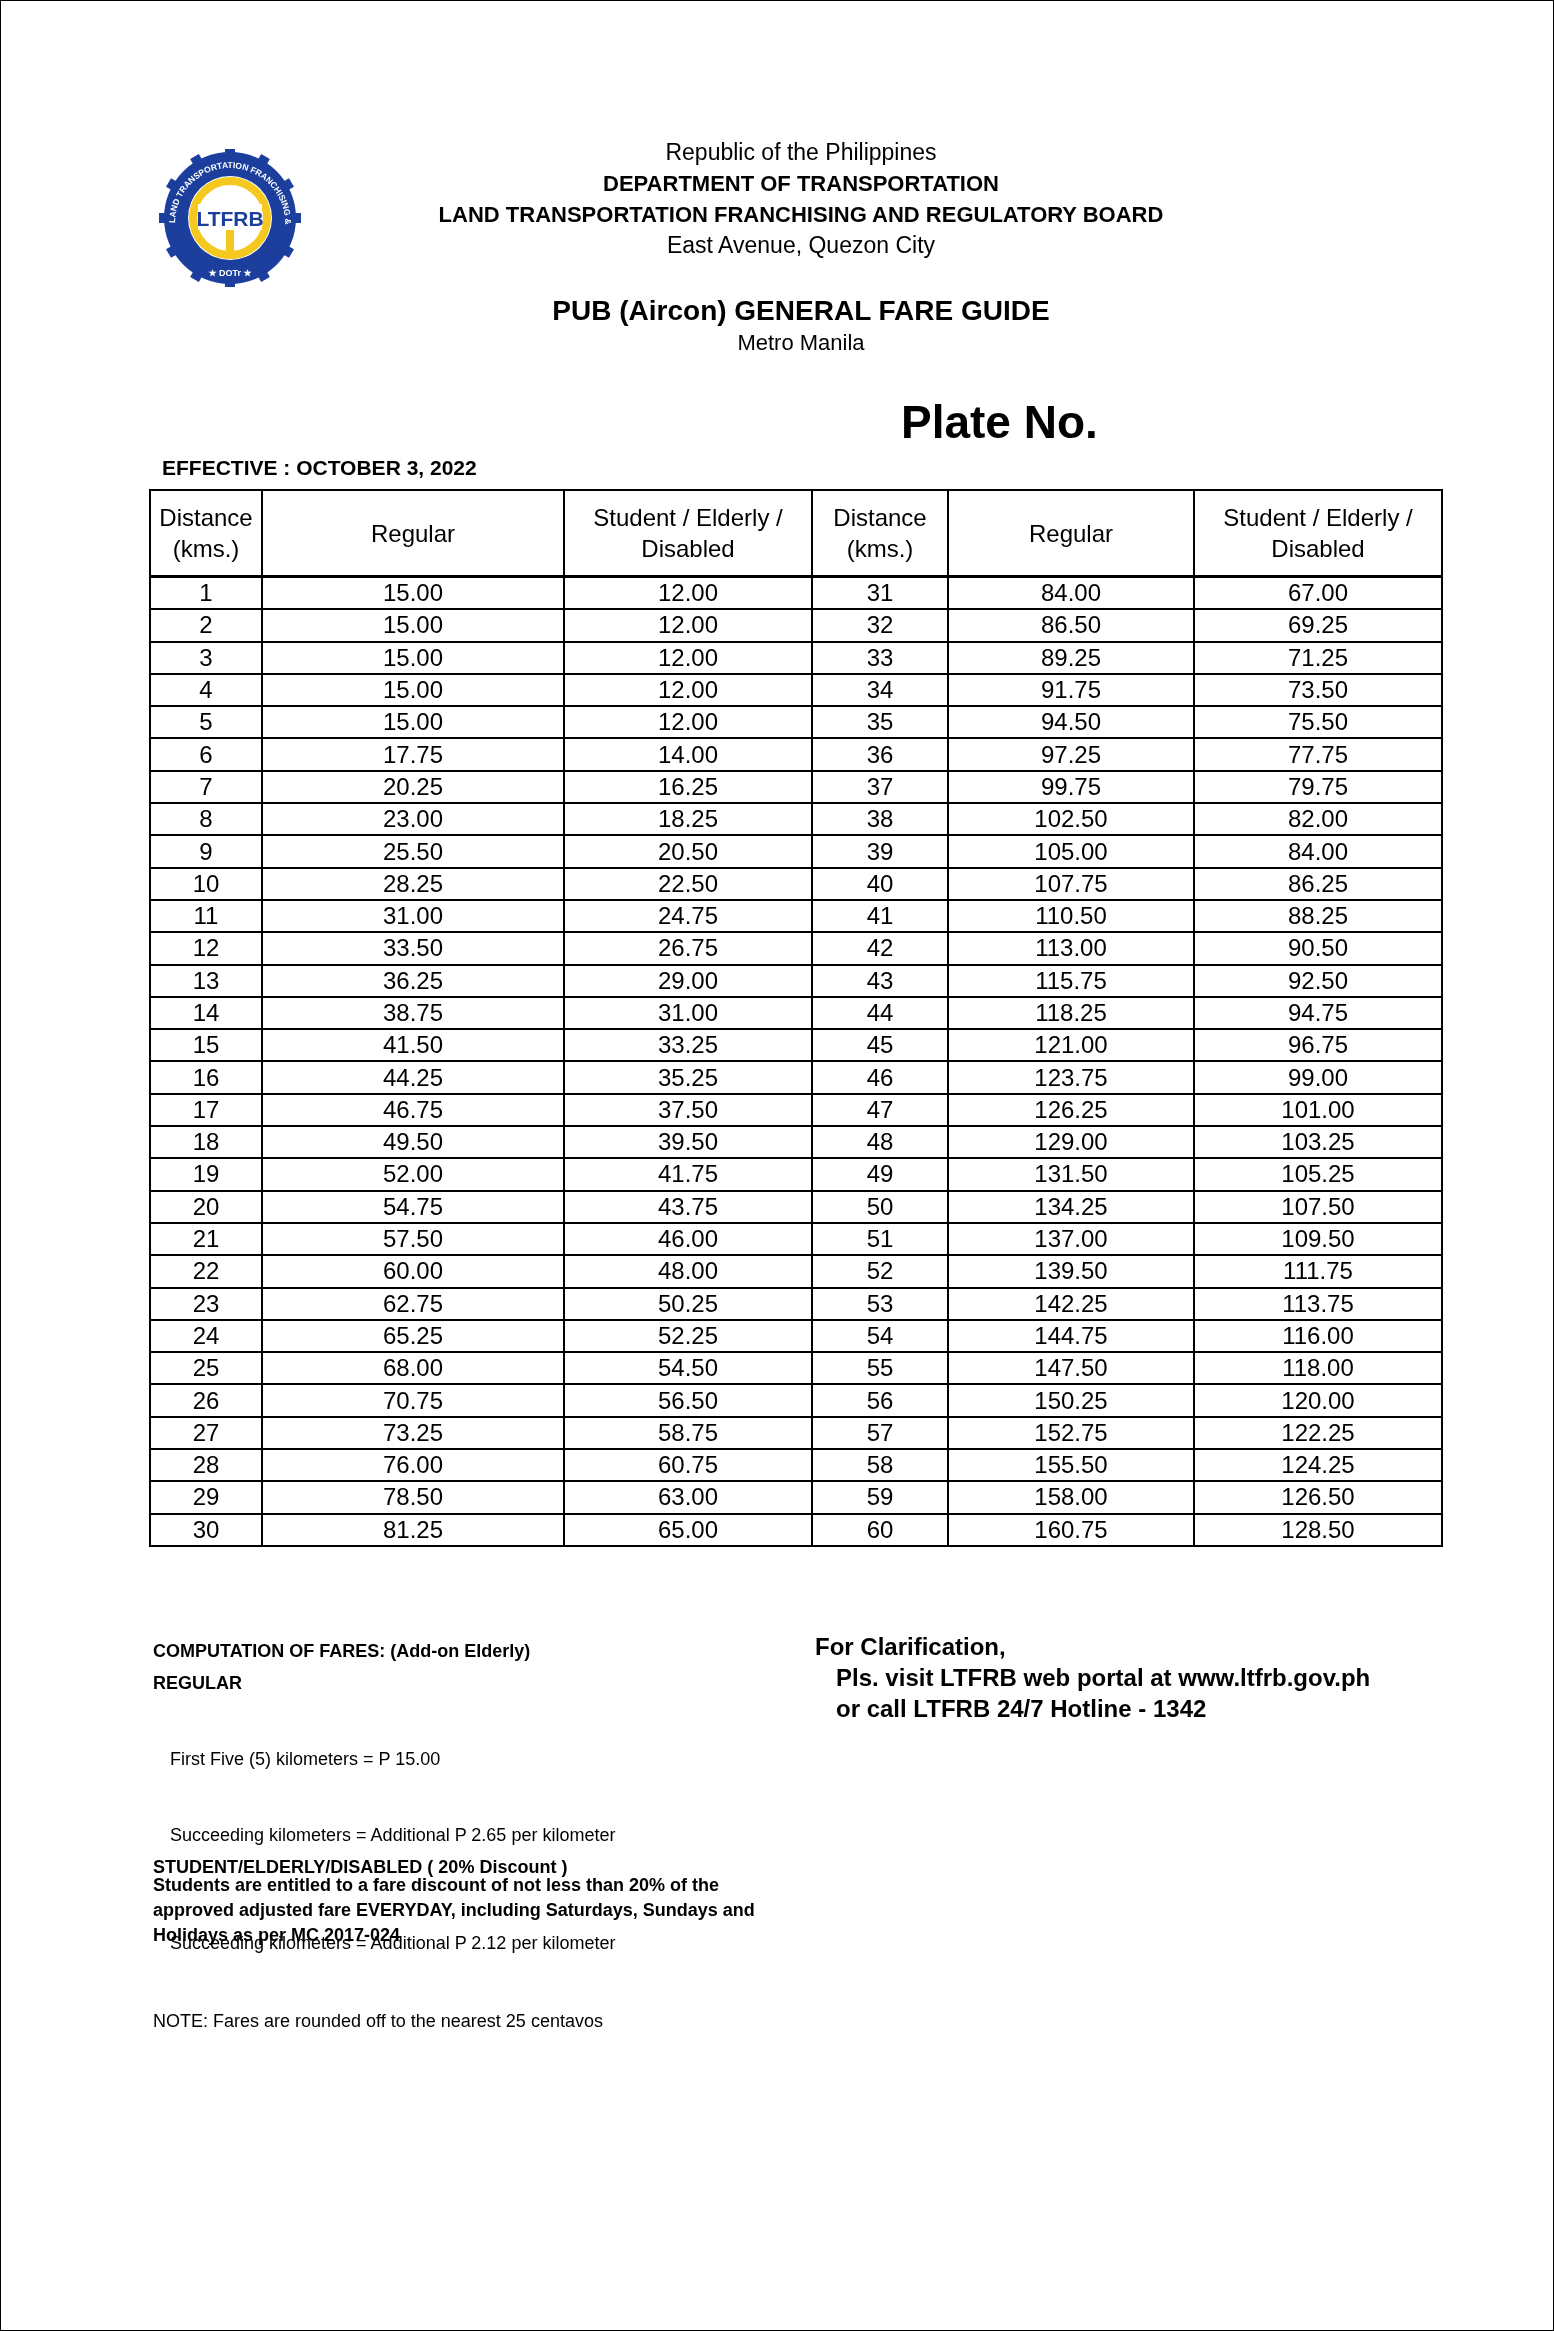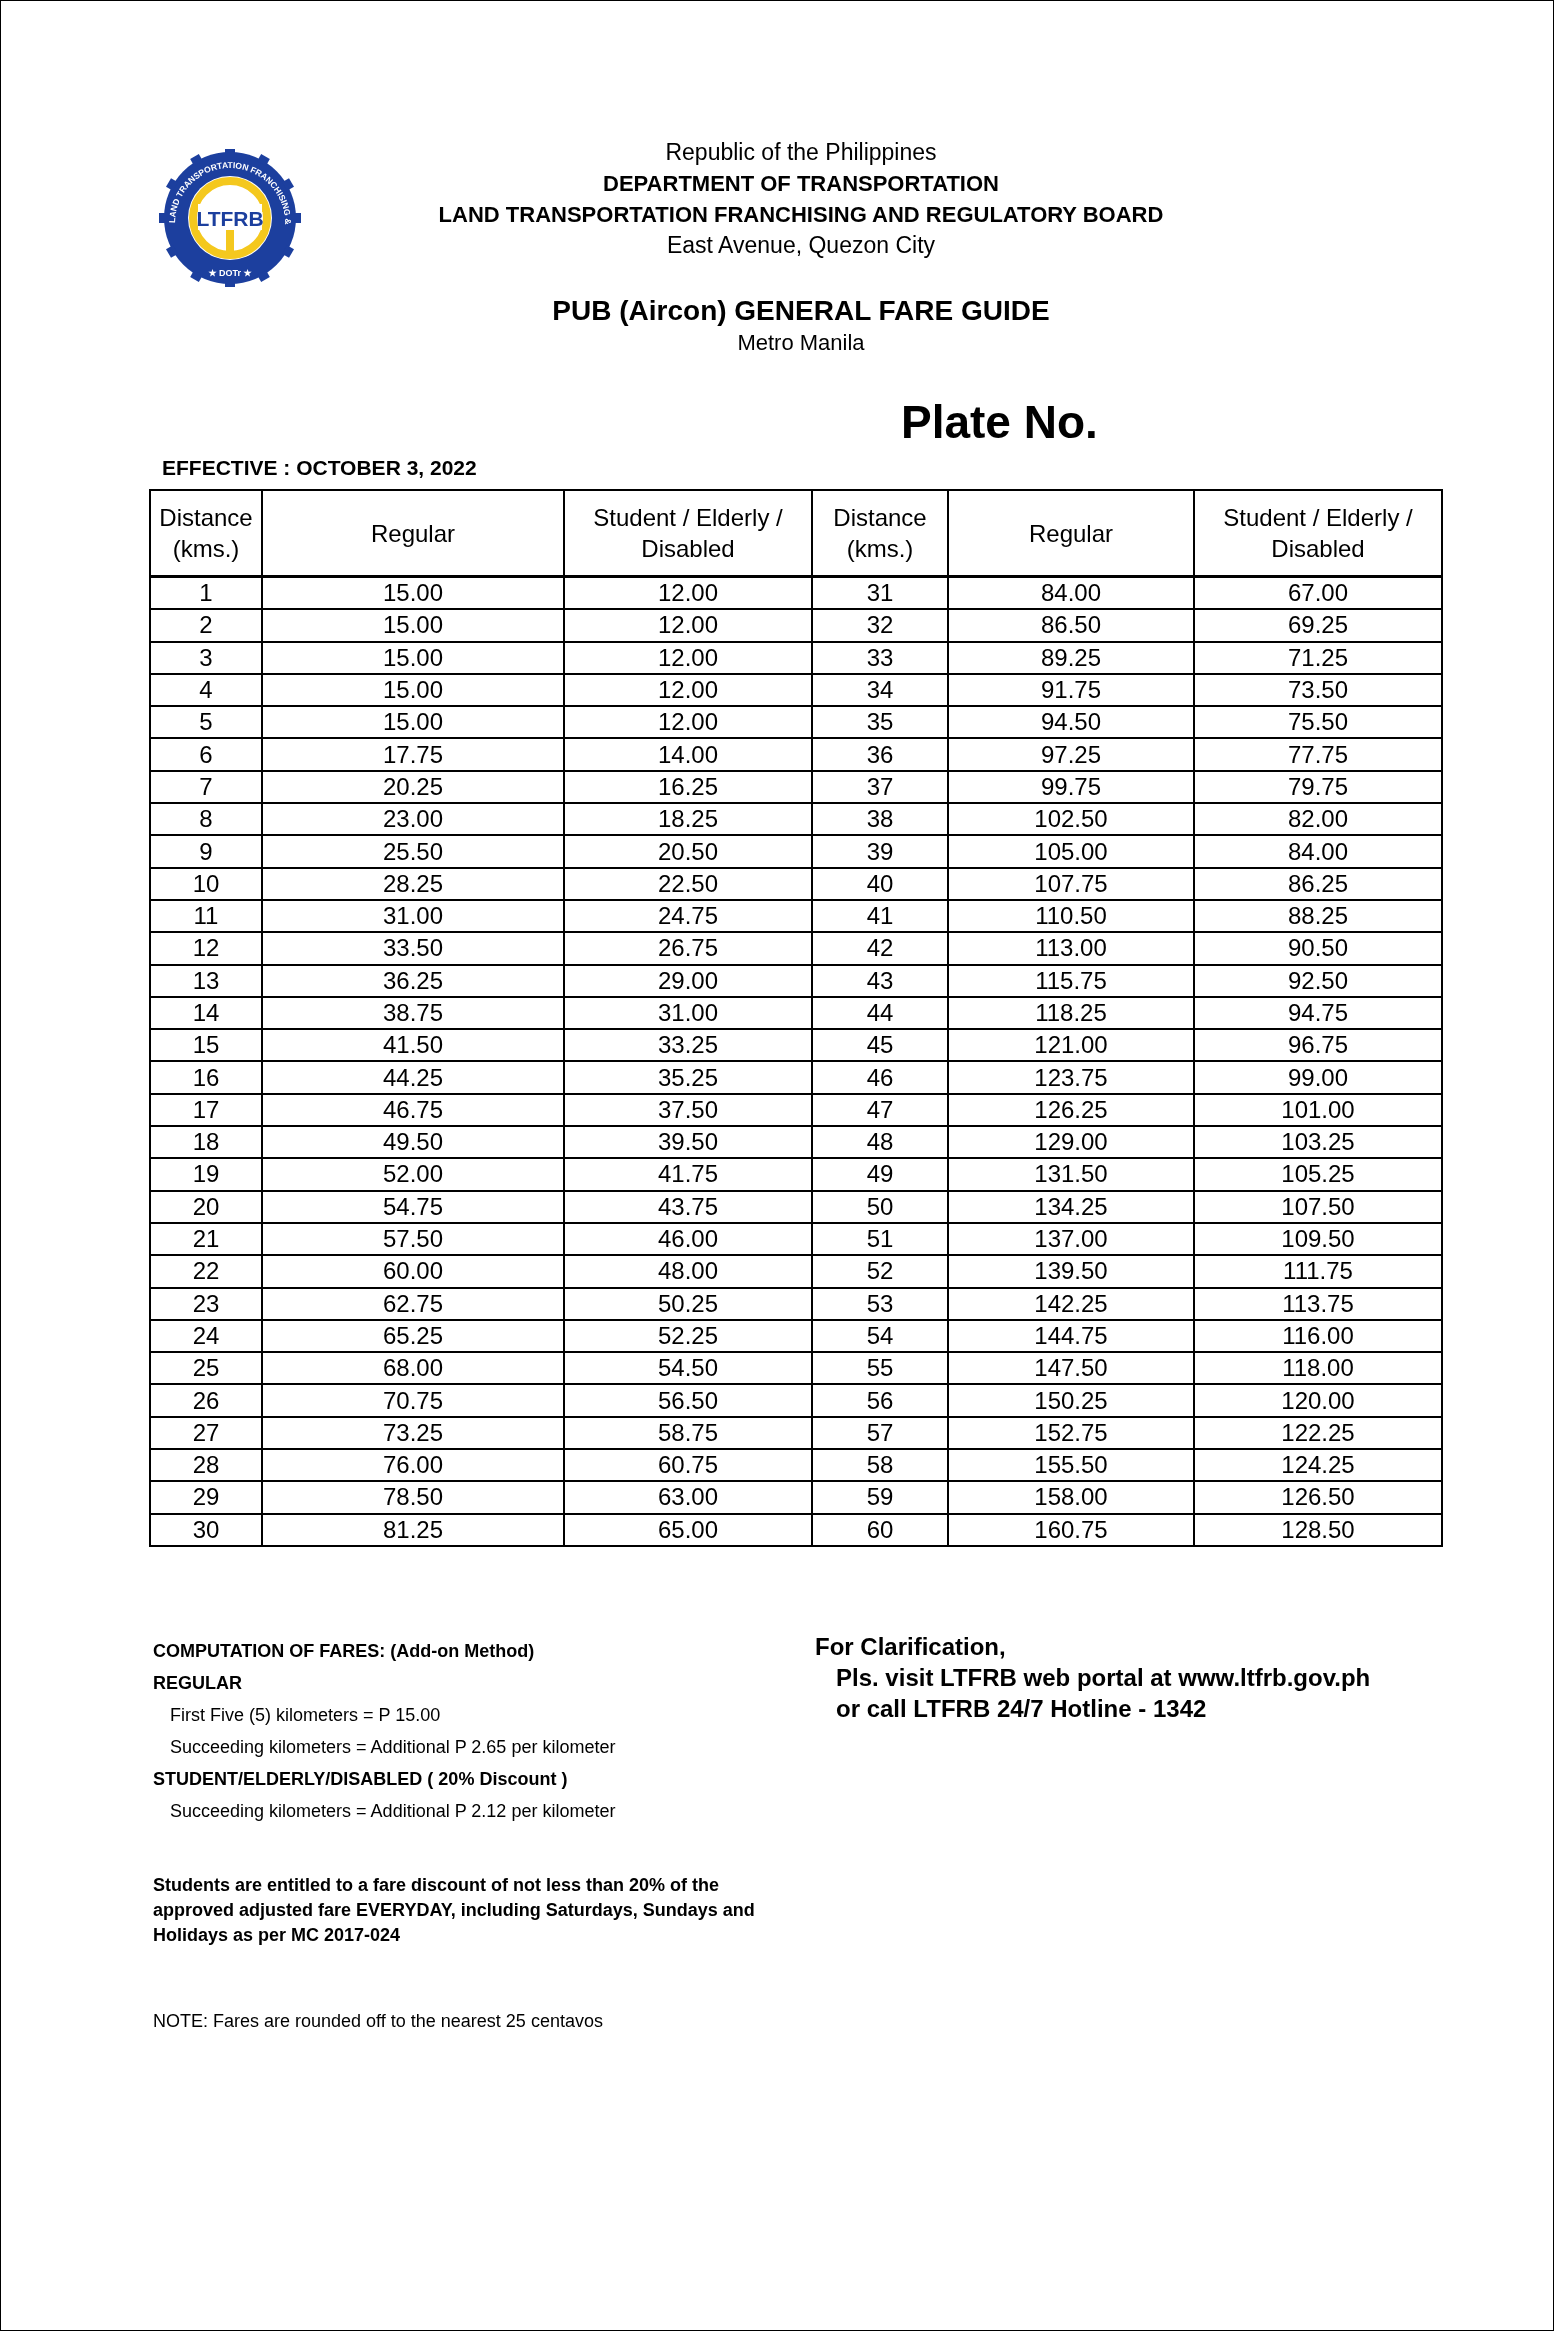--- a/index.html
+++ b/index.html
@@ -19,21 +19,21 @@
   .plate { position: absolute; left: 900px; top: 394px; font-size: 46px; font-weight: bold; }
   .effective { position: absolute; left: 153px; top: 455px; font-size: 21px; font-weight: bold; margin-left: 8px; }
   table.fare { position: absolute; left: 148px; top: 488px; width: 1292px;
                border-collapse: collapse; table-layout: fixed; padding-left: 27px; }
   table.fare th, table.fare td { border: 2px solid #000; text-align: center; padding: 0; }
   table.fare th { font-weight: normal; font-size: 24px; line-height: 31px; height: 84px; }
   table.fare thead tr { border-bottom: 3px solid #000; }
   table.fare td { font-size: 24px; height: 30.3px; line-height: 30px; }
   .comp { position: absolute; left: 152px; top: 1634px; font-size: 18px; }
   .comp .h { font-weight: bold; line-height: 32px; }
-  .comp .i { padding-left: 17px; line-height: 32px; }
+  .comp .i { padding-left: 17px; line-height: 32px; margin-top: 44px; }
   .students { position: absolute; left: 152px; top: 1872px; width: 640px; font-size: 18px;
               font-weight: bold; line-height: 25px; }
   .note { position: absolute; left: 152px; top: 2010px; font-size: 18px; font-weight: normal; }
   .clar { position: absolute; left: 814px; top: 1630px; font-size: 24px; font-weight: bold; line-height: 31px; }
   .clar .ind { padding-left: 21px; }
 </style>
 </head>
 <body>
 
 <div class="page">
@@ -348,21 +348,21 @@
           <td>81.25</td>
           <td>65.00</td>
           <td>60</td>
           <td>160.75</td>
           <td>128.50</td>
         </tr>
       </tbody>
   </table>
 
   <div class="comp">
-    <div class="h">COMPUTATION OF FARES: (Add-on Method)</div>
+    <div class="h">COMPUTATION OF FARES: (Add-on Elderly)</div>
     <div class="h">REGULAR</div>
     <div class="i">First Five (5) kilometers = P 15.00</div>
     <div class="i">Succeeding kilometers = Additional P 2.65 per kilometer</div>
     <div class="h">STUDENT/ELDERLY/DISABLED  ( 20% Discount )</div>
     <div class="i">Succeeding kilometers = Additional P 2.12 per kilometer</div>
   </div>
 
   <div class="students">Students are entitled to a fare discount of not less than 20% of the approved adjusted fare EVERYDAY, including Saturdays, Sundays and Holidays as per MC 2017-024</div>
   <div class="note">NOTE: Fares are rounded off to the nearest 25 centavos</div>
 

